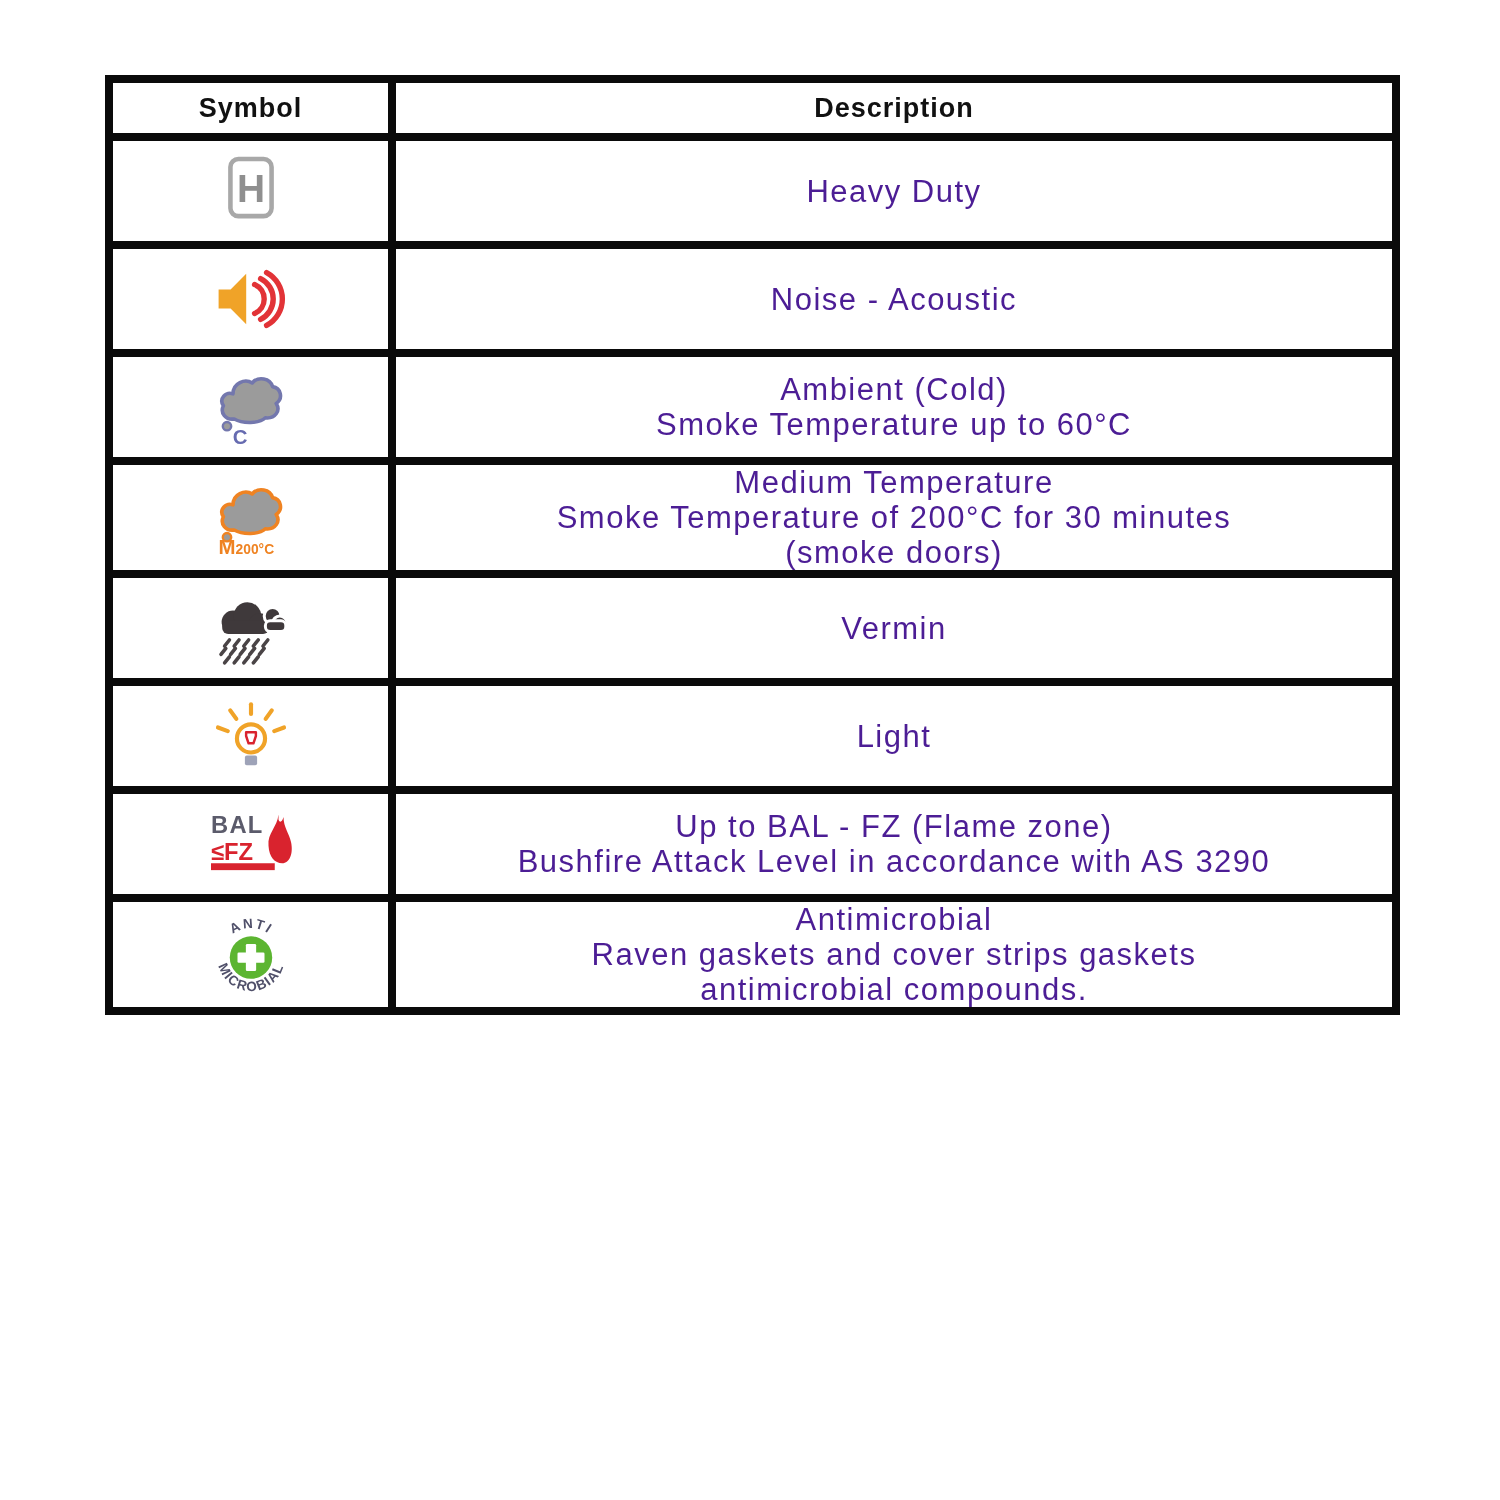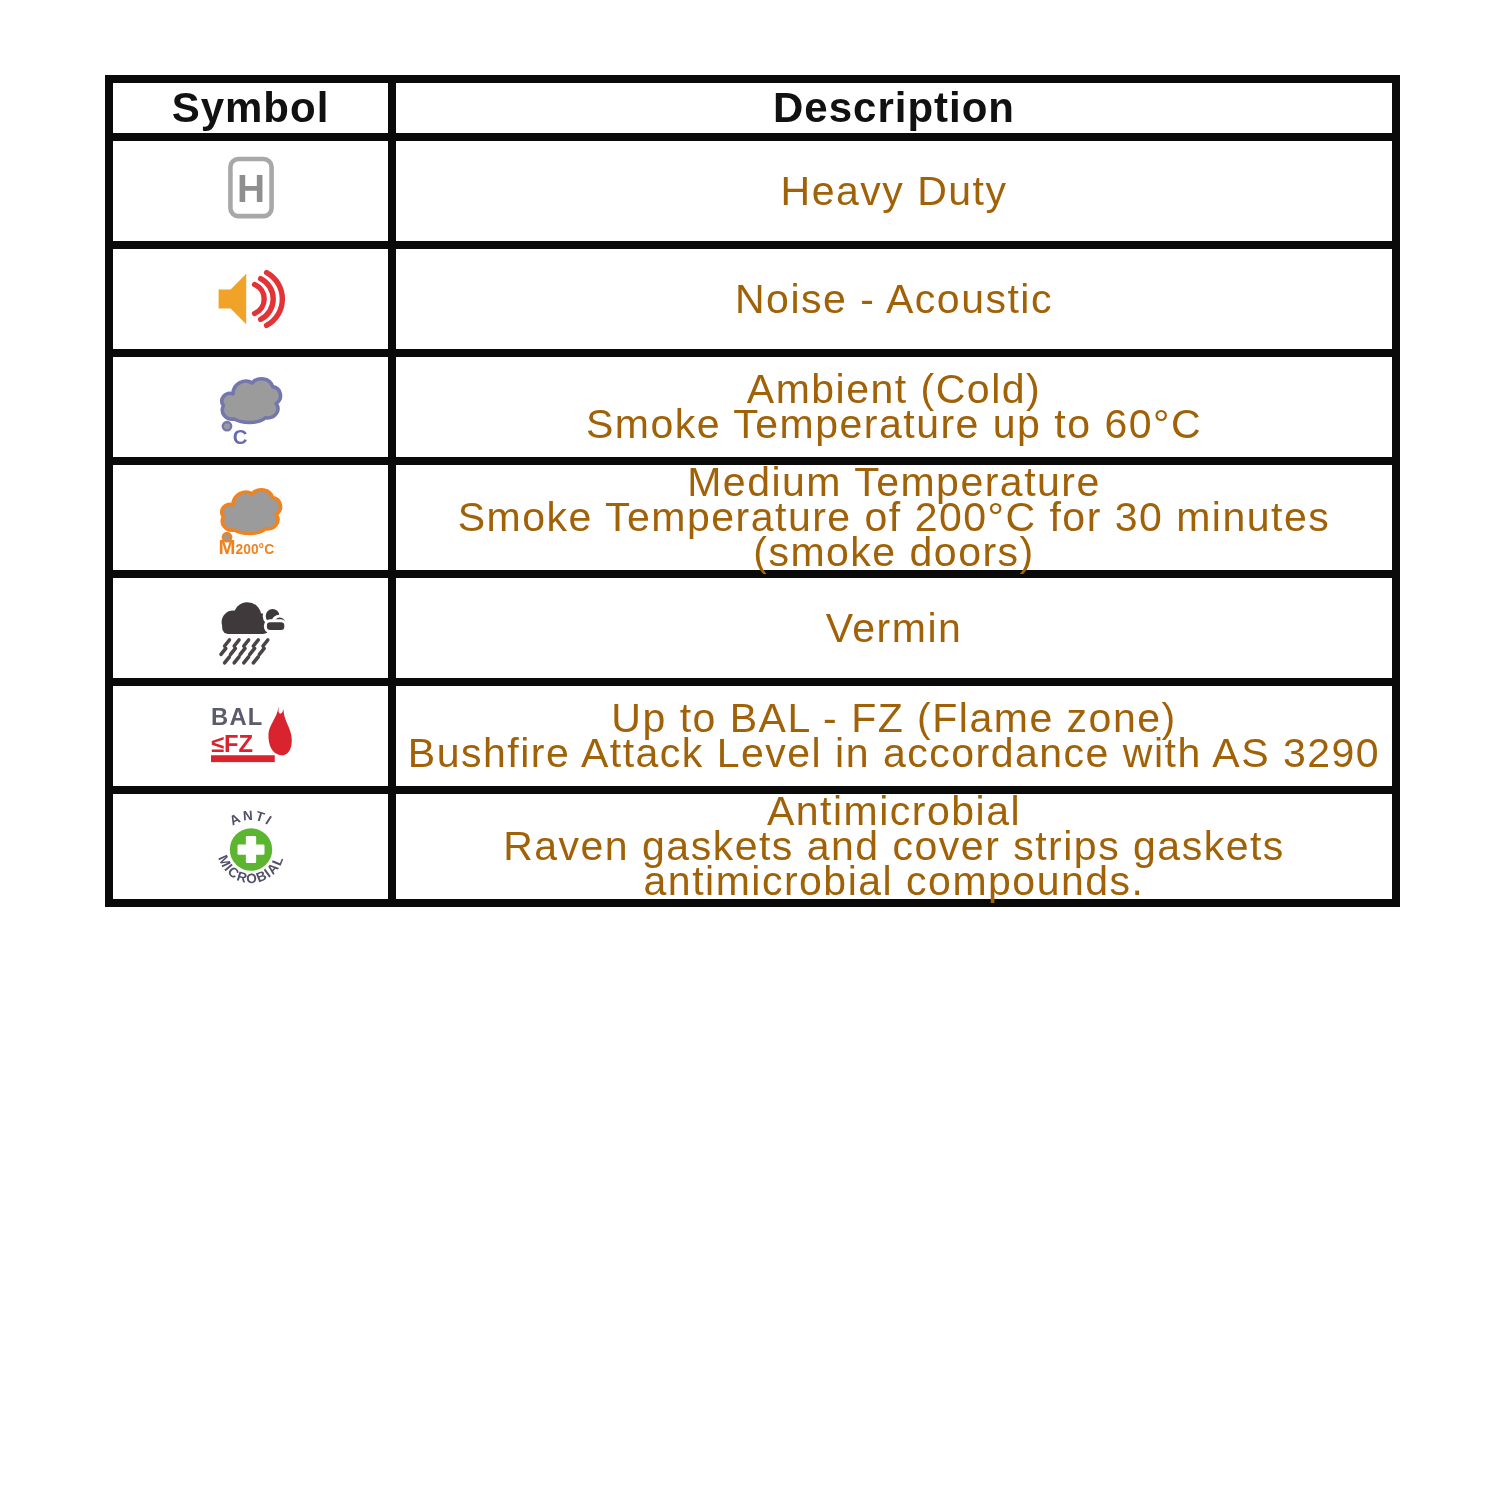--- a/index.html
+++ b/index.html
@@ -22,31 +22,31 @@
   table.legend th, table.legend td {
     border: 8px solid #0a0a0a;
     text-align: center;
     vertical-align: middle;
     padding: 0;
   }
   col.sym-col { width: 283px; }
   thead tr { height: 58px; }
   tbody tr { height: 108px; }
   th {
-    font-size: 42px;
+    font-size: 27px;
     font-weight: bold;
     letter-spacing: 1px;
     color: #111111;
   }
   td.desc {
-    font-size: 41px;
+    font-size: 31px;
     letter-spacing: 1.5px;
     line-height: 35px;
     white-space: pre-line;
-    color: #a16207;
+    color: #4c1d95;
   }
   td.sym svg { display: inline-block; vertical-align: middle; }
 </style>
 </head>
 <body>
 
 <div class="page">
   <table class="legend">
     <colgroup>
         <col class="sym-col">
@@ -140,20 +140,37 @@
                 <path d="M38,59 l-4,5"></path>
                 <path d="M46,59 l-4,5"></path>
             </g>
           </svg>
         </td>
         <td class="desc">Vermin</td>
       </tr>
 
 
 
+      <tr>
+        <td class="sym">
+          <svg width="88" height="88" viewBox="0 0 70 72">
+            <g stroke="#f0a328" stroke-width="3.4" fill="none" stroke-linecap="round">
+              <circle cx="35" cy="38" r="11.5"></circle>
+              <path d="M35,18 v-8"></path>
+              <path d="M23,22 l-5,-7"></path>
+              <path d="M47,22 l5,-7"></path>
+              <path d="M16,32 l-8,-3"></path>
+              <path d="M54,32 l8,-3"></path>
+            </g>
+            <path d="M31,33 h8 v3 l-2,6 h-4 l-2,-6 z" stroke="#d9232e" stroke-width="2" fill="none" stroke-linejoin="round"></path>
+            <rect x="30" y="52" width="10" height="8" rx="1.5" fill="#9ea3b8"></rect>
+          </svg>
+        </td>
+        <td class="desc">Light</td>
+      </tr>
 
       <tr>
         <td class="sym">
           <svg width="100" height="75" viewBox="0 0 80 60">
             <text x="8" y="21" font-size="19" font-weight="bold" fill="#5b5b6b" letter-spacing="1">BAL</text>
             <text x="8" y="42" font-size="19" font-weight="bold" fill="#d9232e">≤FZ</text>
             <rect x="8" y="45" width="51" height="5.5" fill="#d9232e"></rect>
             <path d="M62,6 C61,16 53,21 54,31 C54.5,40 59,45 65,45 C71,45 74,37 72,28 C70.5,21 66,16 66,8 C65,12 63,13 62,10 Z" fill="#d9232e"></path>
           </svg>
         </td>

